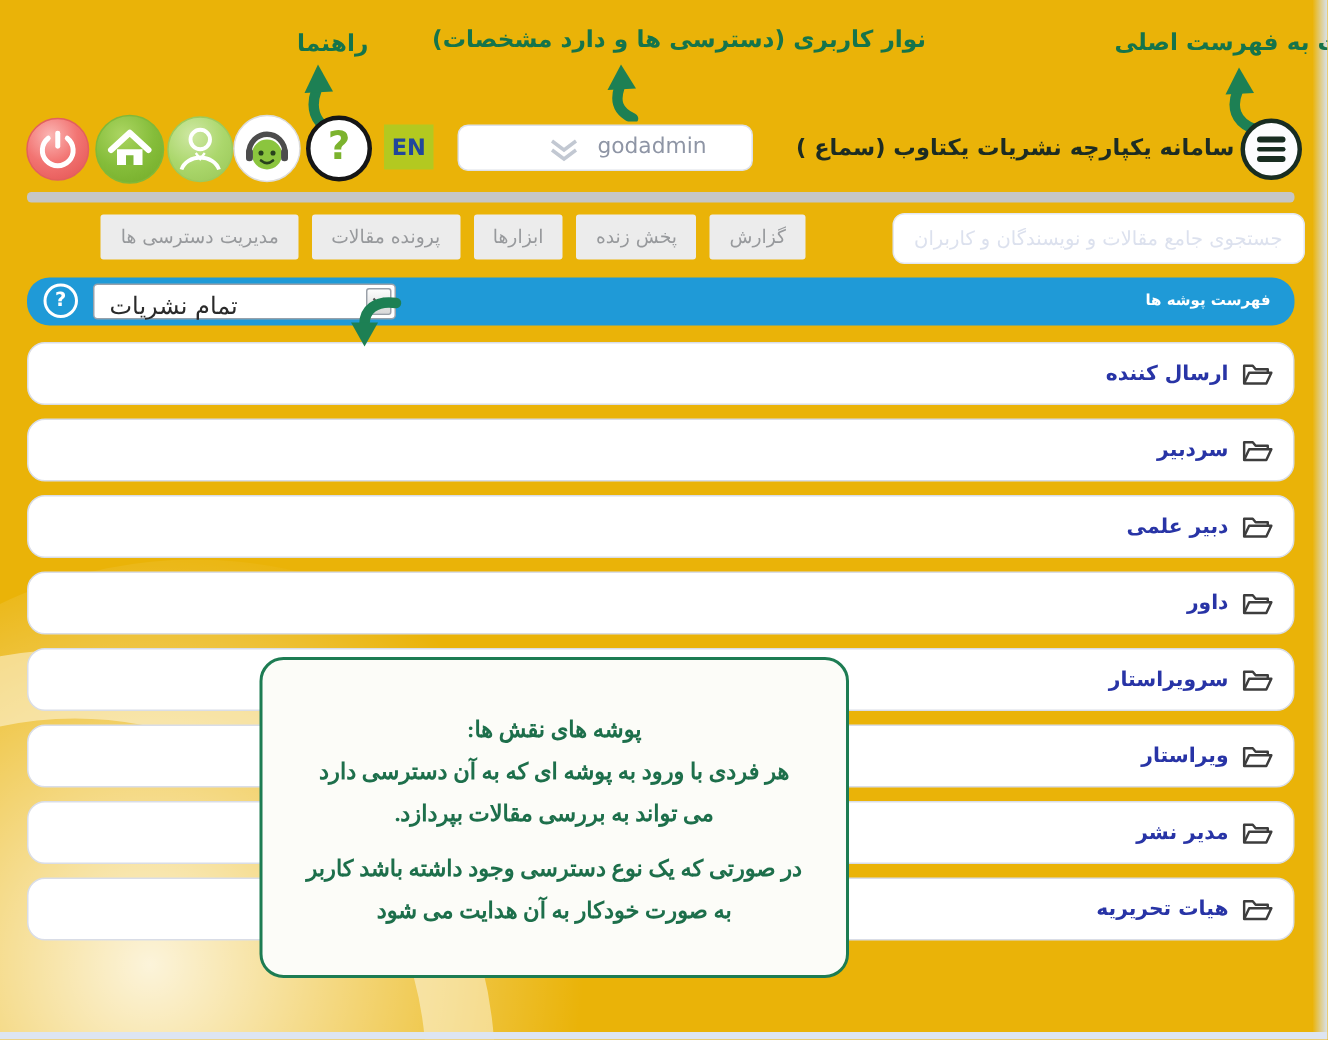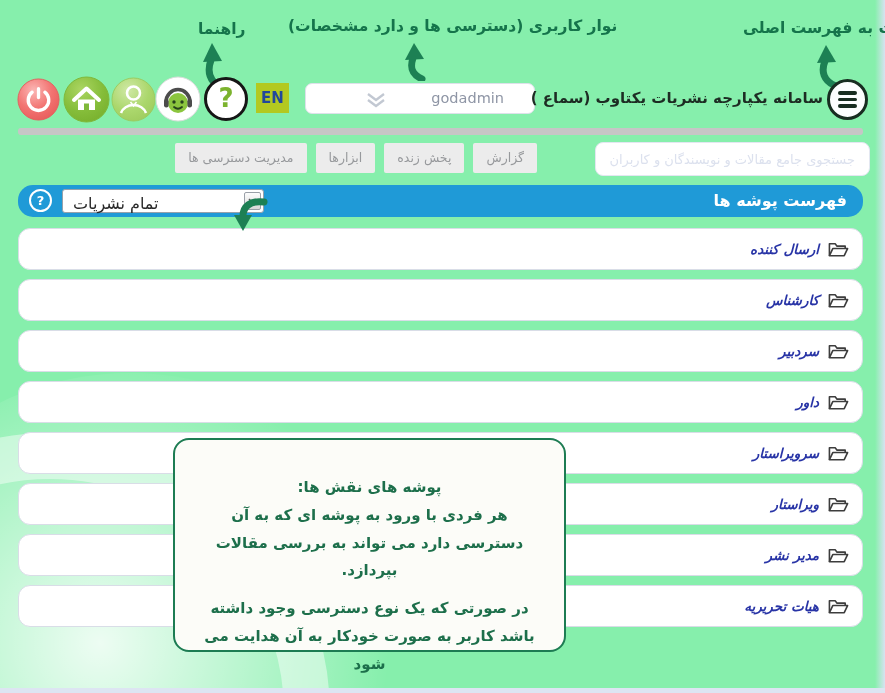--- a/index.html
+++ b/index.html
@@ -1,17 +1,17 @@
 <!DOCTYPE html>
 <html lang="fa" dir="rtl"><head>
 <meta charset="utf-8">
 <style>
   * { box-sizing: border-box; margin: 0; padding: 0; }
   body { font-family: "DejaVu Sans", sans-serif; background:#edf1f9; }
-  .canvas { position:relative; width:885px; height:693px; background:#86efac; overflow:hidden; direction:rtl; }
+  .canvas { position:relative; width:885px; height:693px; background:#eab308; overflow:hidden; direction:rtl; }
 
   
   .bg-right-strip { position:absolute; right:0; top:0; width:10px; height:100%;
     background:linear-gradient(to left,#d7e2f1,rgba(238,241,249,0)); }
   .bg-bottom-strip { position:absolute; left:0; bottom:0; width:100%; height:5px; background:#dde5f2; }
   .bg-corner-glow { position:absolute; left:-170px; bottom:-280px; width:600px; height:600px; border-radius:50%;
     background:radial-gradient(circle at 45% 45%, rgba(255,255,255,.85), rgba(255,255,255,0) 62%); }
   .bg-arc { position:absolute; left:-230px; bottom:-300px; width:560px; height:560px; border-radius:50%;
     border:46px solid rgba(255,255,255,.45); }
 
@@ -26,21 +26,21 @@
   .hicon { position:absolute; cursor:pointer; }
   .circle-btn { border-radius:50%; display:flex; align-items:center; justify-content:center; }
   #icon-power   { left:17px;  top:78px; }
   #icon-home    { left:63px;  top:76px; }
   #icon-profile { left:111px; top:77px; }
   #icon-support { left:155px; top:76px; }
   #icon-help    { left:204px; top:77px; width:44px; height:44px; background:#fff; border:3px solid #161616; }
   #icon-help .qmark { color:#7cb32e; font-weight:800; font-size:26px; line-height:1; transform:translateY(-1px); }
   #badge-en { position:absolute; left:256px; top:83px; width:33px; height:30px; background:#b3c920;
     color:#21479b; font-weight:bold; font-size:15px; display:flex; align-items:center; justify-content:center; cursor:pointer; }
-  #user-dropdown { position:absolute; left:305px; top:83px; width:230px; height:31px; background:#fff;
+  #user-dropdown { position:absolute; left:305px; top:83px; width:197px; height:31px; background:#fff;
     border:1px solid #dde1ea; border-radius:7px; cursor:pointer; }
   #user-dropdown .chev { position:absolute; left:58px; top:8px; }
   #user-dropdown .val { position:absolute; right:30px; top:6px; color:#8e95a5; font-size:14.5px; }
   #app-title { position:absolute; right:62px; top:89px; color:#1d2c23; font-weight:bold; font-size:15px; white-space:nowrap; }
   #menu-btn { position:absolute; right:17px; top:79px; width:41px; height:41px; border-radius:50%;
     background:#fcfdfe; border:3.5px solid #182d21; display:flex; flex-direction:column; align-items:center;
     justify-content:center; gap:3.2px; cursor:pointer; }
   #menu-btn .bar { width:19px; height:3.4px; background:#182d21; border-radius:2px; }
 
   .gray-divider { position:absolute; left:18px; top:128px; width:845px; height:7px; background:#c6c6c6; border-radius:3px; }
@@ -49,42 +49,42 @@
   #search-input { position:absolute; left:595px; top:142px; width:275px; height:34px; background:#fff;
     border:1px solid #e3e7f1; border-radius:8px; padding:0 14px; font-size:13px; color:#9aa2b5;
     direction:rtl; font-family:"DejaVu Sans", sans-serif; outline:none; }
   #search-input::placeholder { color:#dce1ee; }
   .tabs { position:absolute; left:18px; top:143px; width:519px; display:flex; gap:9px; direction:rtl; }
   .tab { height:30px; line-height:30px; padding:0 13px; background:#ececec; color:#97999c; font-size:12.5px;
     border-radius:2px; white-space:nowrap; cursor:pointer; }
 
   
   .folder-bar { position:absolute; left:18px; top:185px; width:845px; height:32px; background:#1f9ad7; border-radius:15px; }
-  .folder-bar-title { position:absolute; right:16px; top:0; line-height:32px; color:#fff; font-weight:bold; font-size:16px; }
+  .folder-bar-title { position:absolute; right:16px; top:0; line-height:32px; color:#fff; font-weight:bold; font-size:10px; }
   .bar-help { position:absolute; left:11px; top:4px; width:23px; height:23px; border:2px solid #fff; border-radius:50%;
     color:#fff; font-weight:bold; font-size:13px; display:flex; align-items:center; justify-content:center; cursor:pointer; }
   .journal-select { position:absolute; left:44px; top:4px; width:202px; height:24px; background:#fff;
     border:1px solid #97a1ab; border-radius:3px; cursor:pointer; direction:rtl; }
   .journal-select .sel-val { position:absolute; left:10px; top:4px; font-size:16px; color:#2a2a2a; }
   .journal-select .sel-btn { position:absolute; right:2px; top:2px; width:17px; height:18px;
     background:linear-gradient(#fdfdfd,#d8d8d8); border:1px solid #9aa0a8; border-radius:2px;
     display:flex; align-items:center; justify-content:center; }
 
   
   .folder-list { position:absolute; left:18px; top:228px; width:845px; }
   .folder-row { height:42px; margin-bottom:9px; background:#fff; border:1px solid #d9dde7; border-radius:12px;
     display:flex; align-items:center; gap:9px; padding-right:13px; cursor:pointer; }
-  .folder-row .label { color:#2834a6; font-weight:bold; font-size:13.5px;font-style:italic; }
+  .folder-row .label { color:#2834a6; font-weight:bold; font-size:13.5px; }
 
   
   .tooltip { position:absolute; background:#fcfcf8; border:2px solid #1d7c53; color:#1d6f4b; font-weight:bold; z-index:5; }
   #tooltip-select { left:14px; top:222px; width:270px; border-radius:14px; padding:12px 14px;
     font-size:13.5px; line-height:1.85; text-align:right; }
   #tooltip-roles { left:173px; top:438px; width:393px; height:214px; border-radius:16px; padding:34px 28px 14px;
-    font-size:15px; line-height:1.85; text-align:center; }
+    font-size:15px; line-height:1.85; text-align:center;font-family:Liberation Serif, serif; }
   #tooltip-roles .p2 { margin-top:10px; }
   .z6 { z-index:6; }
 </style>
 </head>
 <body>
 
 <div class="canvas">
 
   <div class="bg-corner-glow"></div>
   <div class="bg-arc"></div>
@@ -191,20 +191,21 @@
   </div>
 
   <div class="gray-divider"></div>
 
   <input id="search-input" type="text" placeholder="جستجوی جامع مقالات و نویسندگان و کاربران" style="">
 
   <div class="tabs">
     <span class="tab">گزارش</span>
     <span class="tab">پخش زنده</span>
     <span class="tab">ابزارها</span>
+    <span class="tab">پرونده مقالات</span>
     <span class="tab">مدیریت دسترسی ها</span>
   </div>
 
   <div class="folder-bar">
     <span class="folder-bar-title">فهرست پوشه ها</span>
     <div class="journal-select">
       <span class="sel-val">تمام نشریات</span>
       <span class="sel-btn">
         <svg width="9" height="6" viewBox="0 0 9 6">
           <path d="M1 1 l3.5 4 l3.5 -4" fill="none" stroke="#555" stroke-width="1.4"></path>
@@ -220,28 +221,28 @@
         <path d="M1.5 15 V2.5 h6 l2 2.5 h8.5 v2.5" fill="none" stroke="#3d3d3d" stroke-width="1.7" stroke-linejoin="round"></path>
         <path d="M1.5 15 L5 7.5 h15.5 L17 15 Z" fill="#fff" stroke="#3d3d3d" stroke-width="1.7" stroke-linejoin="round"></path>
       </svg>
       <span class="label">ارسال کننده</span>
     </div>
     <div class="folder-row">
       <svg width="21" height="17" viewBox="0 0 22 17">
         <path d="M1.5 15 V2.5 h6 l2 2.5 h8.5 v2.5" fill="none" stroke="#3d3d3d" stroke-width="1.7" stroke-linejoin="round"></path>
         <path d="M1.5 15 L5 7.5 h15.5 L17 15 Z" fill="#fff" stroke="#3d3d3d" stroke-width="1.7" stroke-linejoin="round"></path>
       </svg>
-      <span class="label">کارشناس</span>
-    </div>
-    <div class="folder-row">
-      <svg width="21" height="17" viewBox="0 0 22 17">
-        <path d="M1.5 15 V2.5 h6 l2 2.5 h8.5 v2.5" fill="none" stroke="#3d3d3d" stroke-width="1.7" stroke-linejoin="round"></path>
-        <path d="M1.5 15 L5 7.5 h15.5 L17 15 Z" fill="#fff" stroke="#3d3d3d" stroke-width="1.7" stroke-linejoin="round"></path>
-      </svg>
       <span class="label">سردبیر</span>
+    </div>
+    <div class="folder-row">
+      <svg width="21" height="17" viewBox="0 0 22 17">
+        <path d="M1.5 15 V2.5 h6 l2 2.5 h8.5 v2.5" fill="none" stroke="#3d3d3d" stroke-width="1.7" stroke-linejoin="round"></path>
+        <path d="M1.5 15 L5 7.5 h15.5 L17 15 Z" fill="#fff" stroke="#3d3d3d" stroke-width="1.7" stroke-linejoin="round"></path>
+      </svg>
+      <span class="label">دبیر علمی</span>
     </div>
     <div class="folder-row">
       <svg width="21" height="17" viewBox="0 0 22 17">
         <path d="M1.5 15 V2.5 h6 l2 2.5 h8.5 v2.5" fill="none" stroke="#3d3d3d" stroke-width="1.7" stroke-linejoin="round"></path>
         <path d="M1.5 15 L5 7.5 h15.5 L17 15 Z" fill="#fff" stroke="#3d3d3d" stroke-width="1.7" stroke-linejoin="round"></path>
       </svg>
       <span class="label">داور</span>
     </div>
     <div class="folder-row">
       <svg width="21" height="17" viewBox="0 0 22 17">

